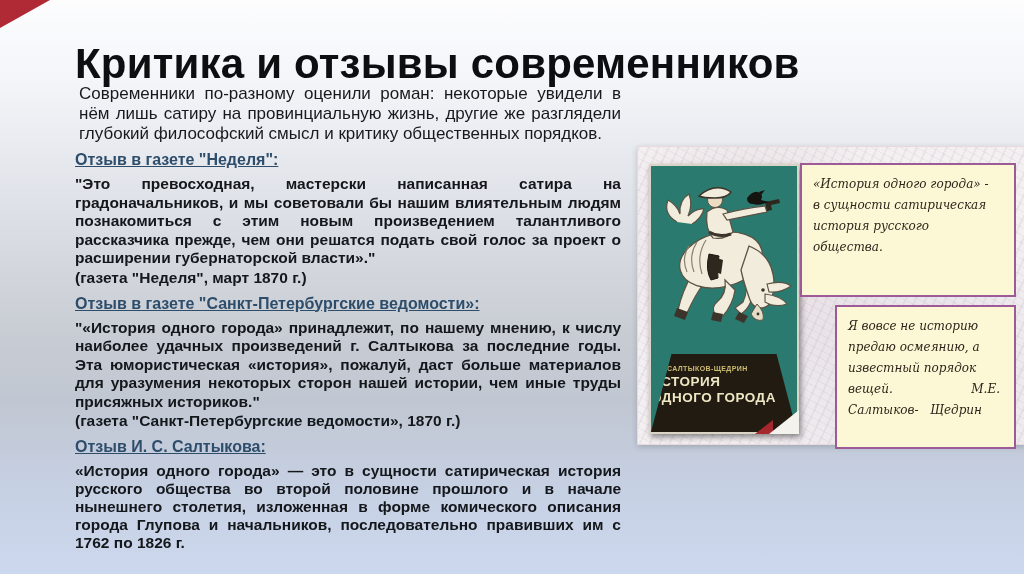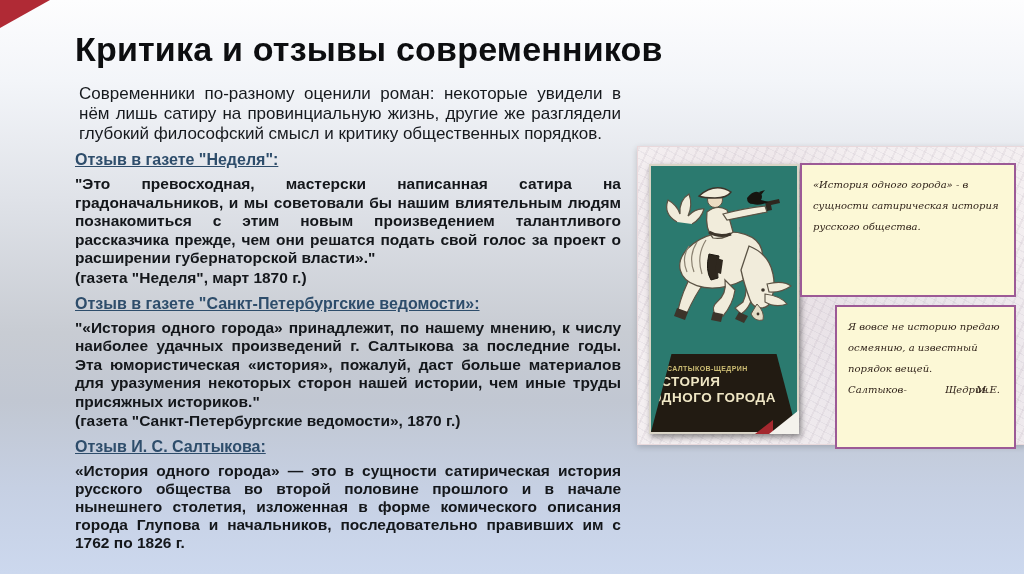--- a/index.html
+++ b/index.html
@@ -10,22 +10,22 @@
       #fdfdfe 0%, #f3f5f9 14%, #dfe2e8 35%, #c8ccd3 58%,
       #c1c7d2 70%, #c6d0e3 85%, #ccd8ee 100%);
   }
   
   .corner-red{
     position:absolute; left:0; top:0; width:50px; height:28px;
     background:#b02a35;
     clip-path:polygon(0 0,100% 0,0 100%);
   }
   .title{
-    position:absolute; left:75px; top:30px; width:860px;
-    font-size:34px; font-weight:bold; color:#0d0e10; letter-spacing:.2px;
+    position:absolute; left:75px; top:40px; width:860px;
+    font-size:42px; font-weight:bold; color:#0d0e10; letter-spacing:.2px;
   }
   .content{position:absolute; left:75px; top:84px; width:546px;}
   .intro{
     font-size:17px; line-height:20px; margin:0 0 6px 4px;
     text-align:justify; color:#16191d;
   }
   .sec-heading{
     font-size:16px; line-height:19px; font-weight:bold;
     text-decoration:underline; color:#2e4d6b; margin:0 0 6px 0;
   }
@@ -75,22 +75,22 @@
     background:#f4f2ec; clip-path:polygon(100% 0,100% 100%,0 100%);
   }
   .fold-red{
     position:absolute; right:24px; bottom:-2px; width:18px; height:14px;
     background:#a4282e; clip-path:polygon(100% 0,100% 100%,0 100%);
   }
   
   .quote{
     position:absolute; background:#fcf8d6; border:2px solid #9c5a96;
     font-family:"DejaVu Serif", serif; font-style:italic;
-    color:#30231a; font-size:10px; line-height:21px;
-    padding:9px 12px 8px 11px; box-sizing:border-box;
+    color:#30231a; font-size:12px; line-height:21px;
+    padding:9px 18px 8px 11px; box-sizing:border-box;
   }
   .q1{left:162px; top:16px; width:216px; height:134px;}
   .q2{left:197px; top:158px; width:181px; height:144px;}
   .q-text{margin:0; text-align:left;}
   .q1 .q-author{text-align:right; padding-right:4px; margin-top:1px;}
   .q2 .q-initials{position:absolute; top:72px; right:14px;}
   .q2 .q-surname{display:flex; justify-content:space-between; padding-right:14px;}
 </style>
 </head>
 <body>

